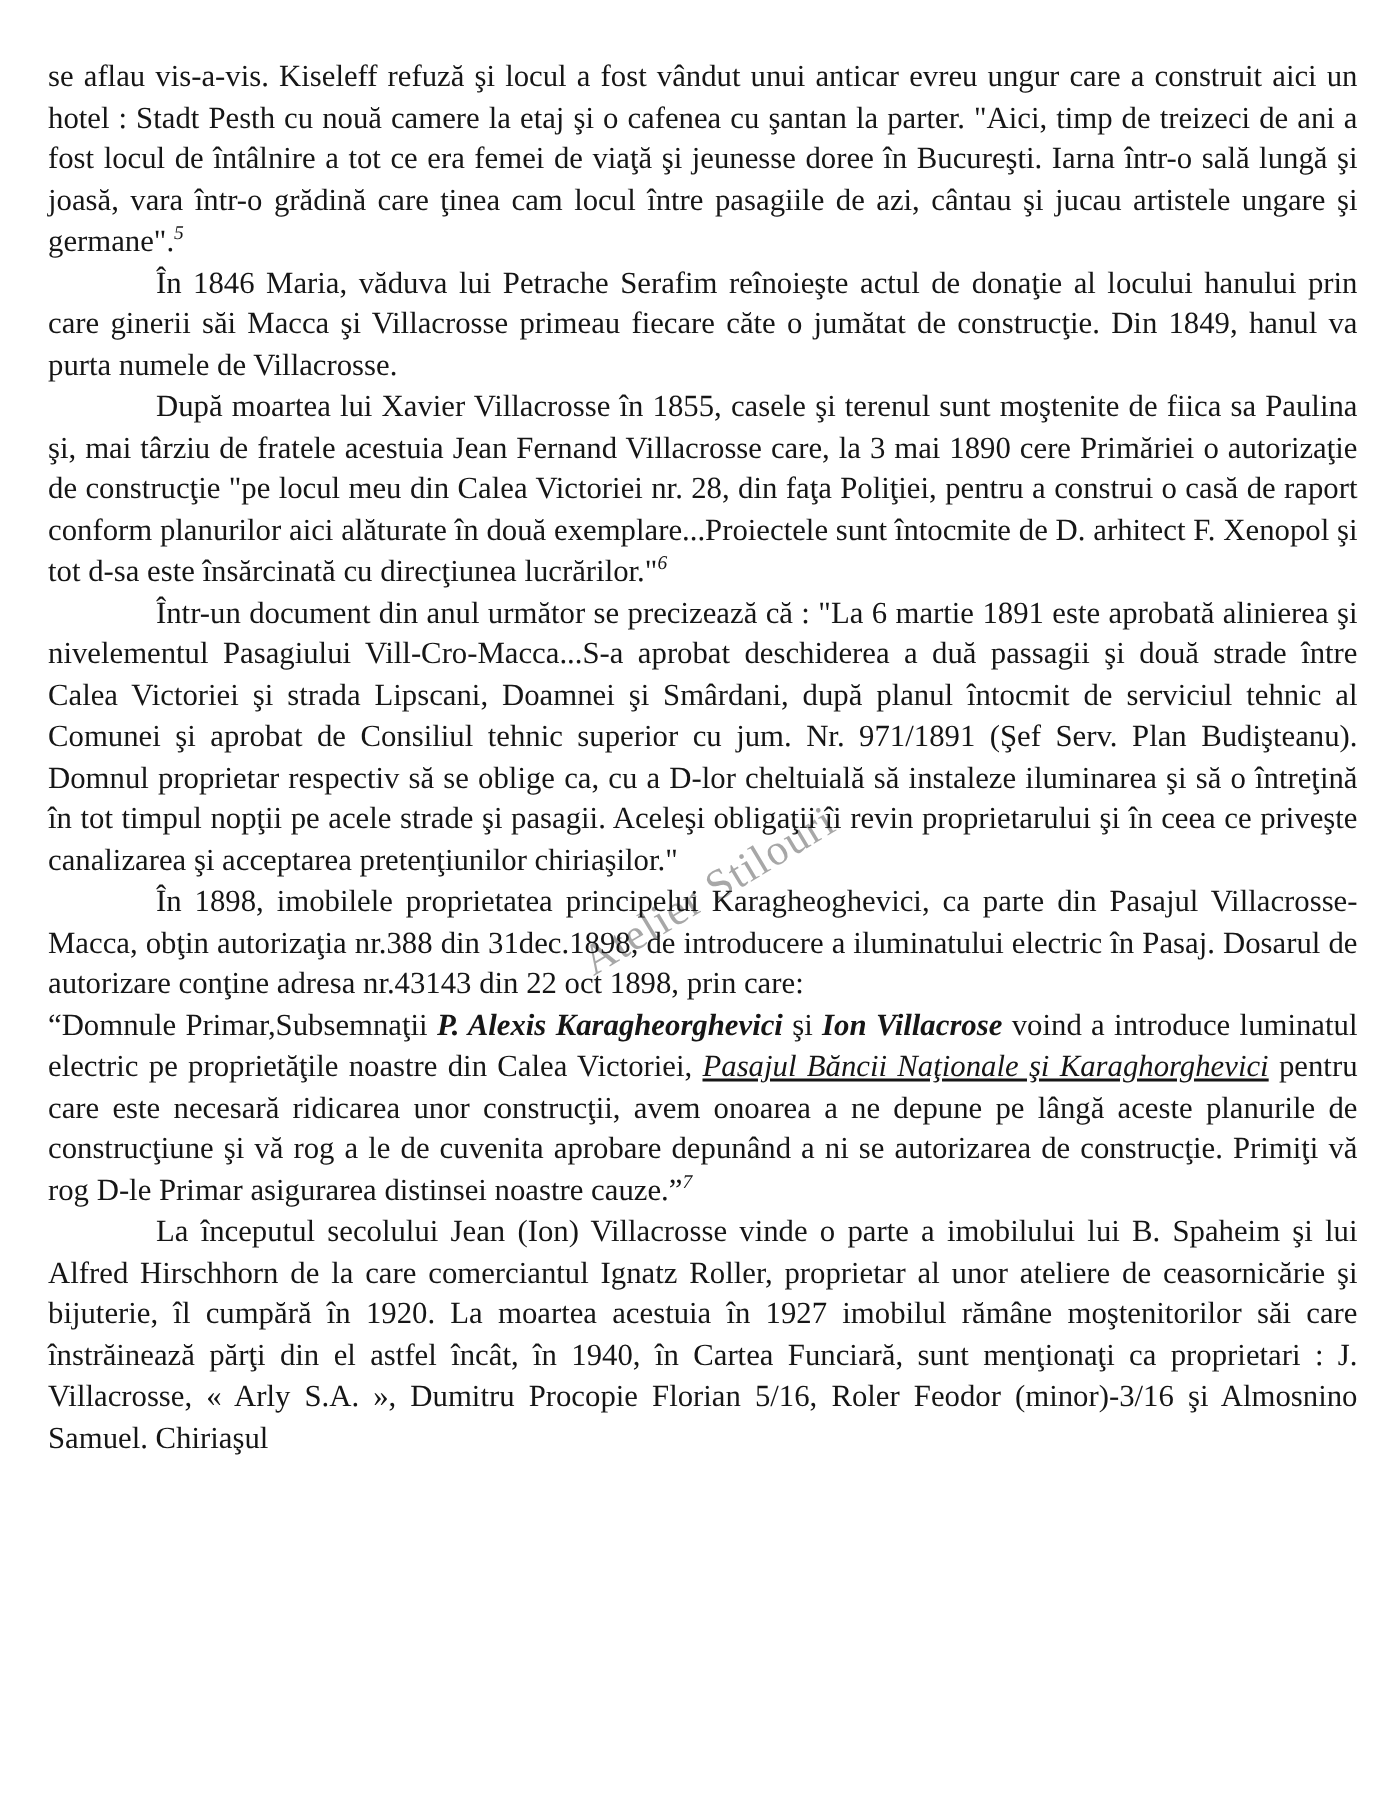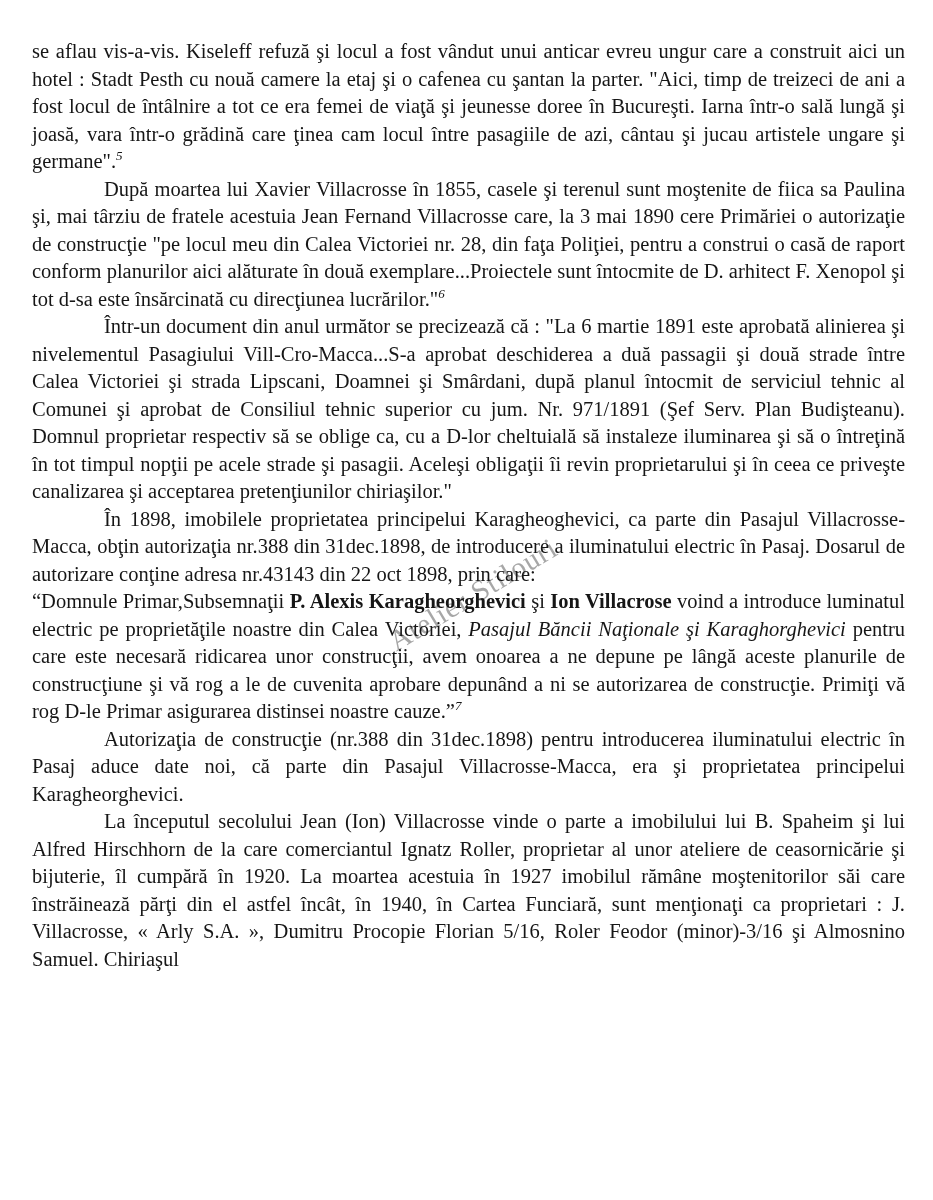--- a/index.html
+++ b/index.html
@@ -45,35 +45,35 @@
   }
   p.para {
     margin: 0;
     padding: 0;
   }
   p.para.indent {
     text-indent: 72px;
   }
   .run.normal { font-style: normal; }
   .run.italic { }
-  .run.bold-italic { font-weight: bold; }
-  .run.underline-italic { font-style: italic; }
+  .run.bold-italic { font-style: italic; font-weight: bold; }
+  .run.underline-italic { font-style: italic; text-decoration: underline; }
   sup.run {
     font-size: 13px;
     line-height: 0;
     font-style: italic;
   }
 </style>
 </head>
 <body>
 
 <div class="page">
   <div class="watermark">Atelier Stilouri</div>
   <div class="content">
       <p class="para"><span class="run normal">se aflau vis-a-vis. Kiseleff refuză şi locul a fost vândut unui anticar evreu ungur care a construit aici un hotel : Stadt Pesth cu nouă camere la etaj şi o cafenea cu </span><span class="run italic">şantan</span><span class="run normal"> la parter. "</span><span class="run italic">Aici, timp de treizeci de ani a fost locul de întâlnire a tot ce era femei de viaţă şi jeunesse doree în Bucureşti. Iarna într-o sală lungă şi joasă, vara într-o grădină care ţinea cam locul între pasagiile de azi, cântau şi jucau artistele ungare şi germane".</span><sup class="run sup-italic">5</sup></p>
+      <p class="para indent"><span class="run normal">În 1846 Maria, văduva lui Petrache Serafim reînoieşte actul de donaţie al locului hanului prin care ginerii săi Macca şi Villacrosse primeau fiecare căte o jumătat de construcţie. Din 1849, hanul va purta numele de Villacrosse.</span></p>
       <p class="para indent"><span class="run normal">După moartea lui Xavier Villacrosse în 1855, casele şi terenul sunt moştenite de fiica sa Paulina şi, mai târziu de fratele acestuia Jean Fernand Villacrosse care, la 3 mai 1890 cere Primăriei o autorizaţie de construcţie "</span><span class="run italic">pe locul meu din Calea Victoriei nr. 28, din faţa Poliţiei, pentru a construi o casă de raport conform planurilor aici alăturate în două exemplare...Proiectele sunt întocmite de D. arhitect F. Xenopol şi tot d-sa este însărcinată cu direcţiunea lucrărilor."</span><sup class="run sup-italic">6</sup></p>
       <p class="para indent"><span class="run normal">Într-un document din anul următor se precizează că : "</span><span class="run italic">La 6 martie 1891 este aprobată alinierea şi nivelementul Pasagiului Vill-Cro-Macca...S-a aprobat deschiderea a duă passagii şi două strade între Calea Victoriei şi strada Lipscani, Doamnei şi Smârdani, după planul întocmit de serviciul tehnic al Comunei şi aprobat de Consiliul tehnic superior cu jum. Nr. 971/1891 (Şef Serv. Plan Budişteanu). Domnul proprietar respectiv să se oblige ca, cu a D-lor cheltuială să instaleze iluminarea şi să o întreţină în tot timpul nopţii pe acele strade şi pasagii. Aceleşi obligaţii îi revin proprietarului şi în ceea ce priveşte canalizarea şi acceptarea pretenţiunilor chiriaşilor."</span></p>
       <p class="para indent"><span class="run normal">În 1898, imobilele proprietatea principelui Karagheoghevici, ca parte din Pasajul Villacrosse-Macca, obţin autorizaţia nr.388 din 31dec.1898, de introducere a iluminatului electric în Pasaj. Dosarul de autorizare conţine adresa nr.43143 din 22 oct 1898, prin care:</span></p>
       <p class="para"><span class="run italic">“Domnule Primar,Subsemnaţii </span><span class="run bold-italic">P. Alexis Karagheorghevici</span><span class="run italic"> şi </span><span class="run bold-italic">Ion Villacrose</span><span class="run italic"> voind a introduce luminatul electric pe proprietăţile noastre din Calea Victoriei, </span><span class="run underline-italic">Pasajul Băncii Naţionale şi Karaghorghevici</span><span class="run italic"> pentru care este necesară ridicarea unor construcţii, avem onoarea a ne depune pe lângă aceste planurile de construcţiune şi vă rog a le de cuvenita aprobare depunând a ni se autorizarea de construcţie. Primiţi vă rog D-le Primar asigurarea distinsei noastre cauze.”</span><sup class="run sup-italic">7</sup></p>
-      <p class="para indent"><span class="run normal">Autorizaţia de construcţie (nr.388 din 31dec.1898) pentru introducerea iluminatului electric în Pasaj aduce date noi, că parte din Pasajul Villacrosse-Macca, era şi proprietatea principelui Karagheorghevici.</span></p>
       <p class="para indent"><span class="run normal">La începutul secolului Jean (Ion) Villacrosse vinde o parte a imobilului lui B. Spaheim şi lui Alfred Hirschhorn de la care comerciantul Ignatz Roller, proprietar al unor ateliere de ceasornicărie şi bijuterie, îl cumpără în 1920. La moartea acestuia în 1927 imobilul rămâne moştenitorilor săi care înstrăinează părţi din el astfel încât, în 1940, în Cartea Funciară, sunt menţionaţi ca proprietari : J. Villacrosse, « Arly S.A. », Dumitru Procopie Florian 5/16, Roler Feodor (minor)-3/16 şi Almosnino Samuel. Chiriaşul</span></p>
     </div>
 </div>
 
 </body></html>

